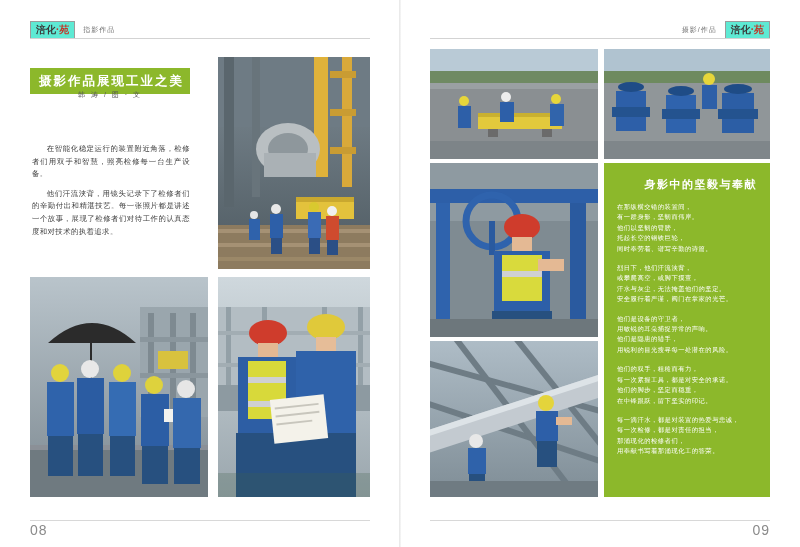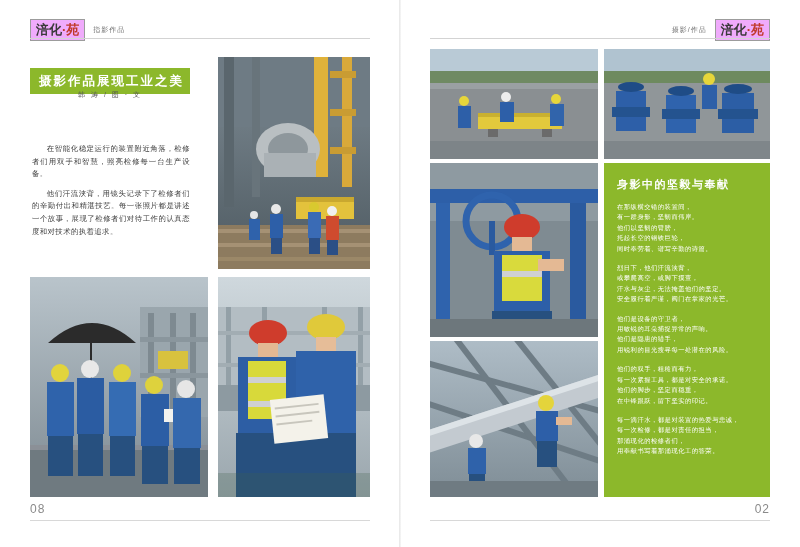--- a/index.html
+++ b/index.html
@@ -24,22 +24,22 @@
   }
   
   .hdr{
     position:absolute;top:22px;height:16px;display:flex;align-items:center;
     font-size:7px;color:#6f6f6f;letter-spacing:1px;
   }
   .hdr-left{left:30px;}
   .hdr-right{right:30px;flex-direction:row-reverse;}
   .logo{
     display:inline-block;border:1px solid #9c9c9c;padding:1px 5px;
-    font-size:13px;color:#3a3a3a;font-weight:bold;letter-spacing:0;
-    background:#f0abfc;
+    font-size:10px;color:#3a3a3a;font-weight:bold;letter-spacing:0;
+    background:#5eead4;
   }
   .logo .red{color:#c0392b;}
   .hdr-left .hdr-txt{margin-left:8px;}
   .hdr-right .hdr-txt{margin-right:8px;}
   .rule{
     position:absolute;height:1px;background:#d3d3d3;top:38px;
   }
   .rule-l{left:30px;right:auto;width:340px;}
   .rule-r{left:430px;width:340px;}
 
@@ -67,31 +67,31 @@
   
   .photo{position:absolute;overflow:hidden;background:#888;}
 
   
   .poem{
     position:absolute;left:604px;top:163px;width:166px;height:334px;
     background:#8cb82b;color:#ffffff;box-sizing:border-box;padding:14px 13px;
   }
   .poem h2{
     margin:0 0 10px 0;font-size:11px;font-weight:bold;letter-spacing:1.5px;
-    text-align:left;
+    text-align:right;
   }
   .poem .stanza{
     font-size:6.3px;line-height:10.4px;letter-spacing:0.5px;margin:0 0 9px 0;
     color:#ffffff;
   }
   .poem .stanza div{white-space:nowrap;}
 
   
   .folio{
-    position:absolute;bottom:31px;font-size:12px;color:#8a8a8a;letter-spacing:1px;
+    position:absolute;bottom:9px;font-size:14px;color:#8a8a8a;letter-spacing:1px;
   }
   .folio-l{left:30px;}
   .folio-r{right:30px;}
   .folio-rule{
     position:absolute;bottom:26px;height:1px;background:#d8d8d8;
   }
   .fr-l{left:30px;width:340px;}
   .fr-r{left:430px;width:340px;}
 </style>
 </head>
@@ -440,15 +440,15 @@
       <div>每一滴汗水，都是对装置的热爱与忠诚，</div>
       <div>每一次检修，都是对责任的担当，</div>
       <div>那涌现化的检修者们，</div>
       <div>用奉献书写着那涌现化工的答荣。</div>
     </div>
   </div>
 
   <div class="folio-rule fr-l"></div>
   <div class="folio-rule fr-r"></div>
   <div class="folio folio-l">08</div>
-  <div class="folio folio-r">02</div>
+  <div class="folio folio-r">09</div>
 
 </div>
 
 </body></html>

